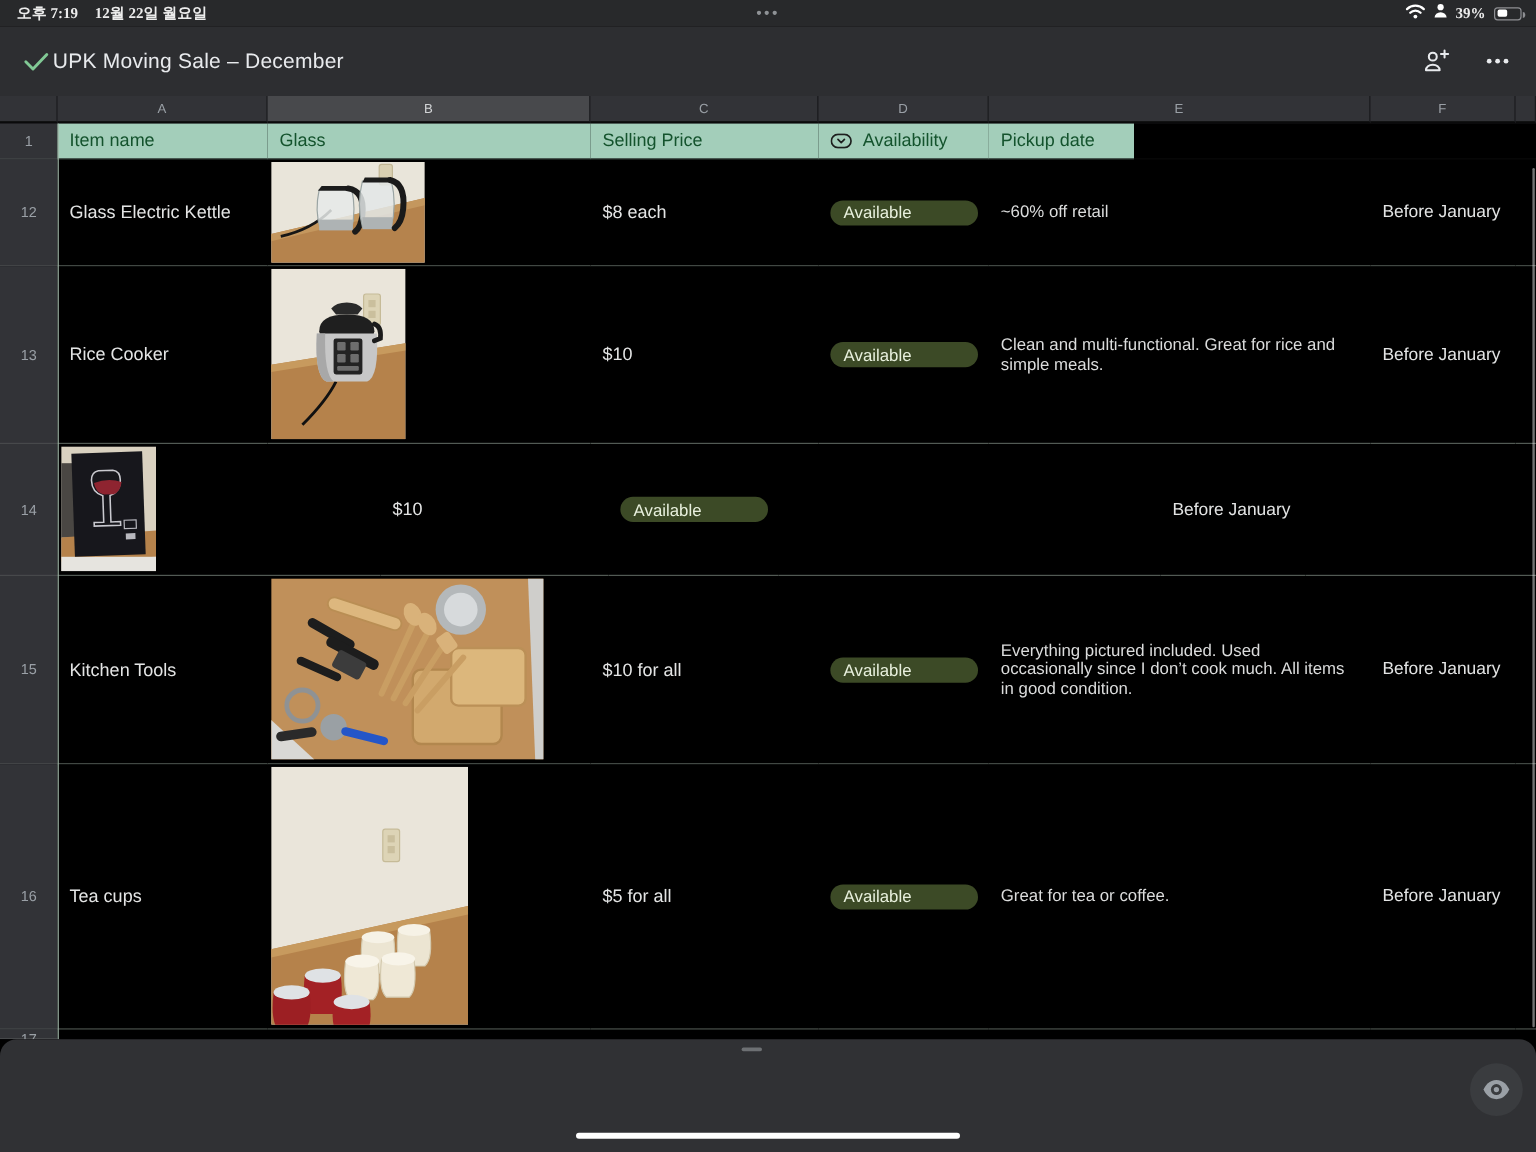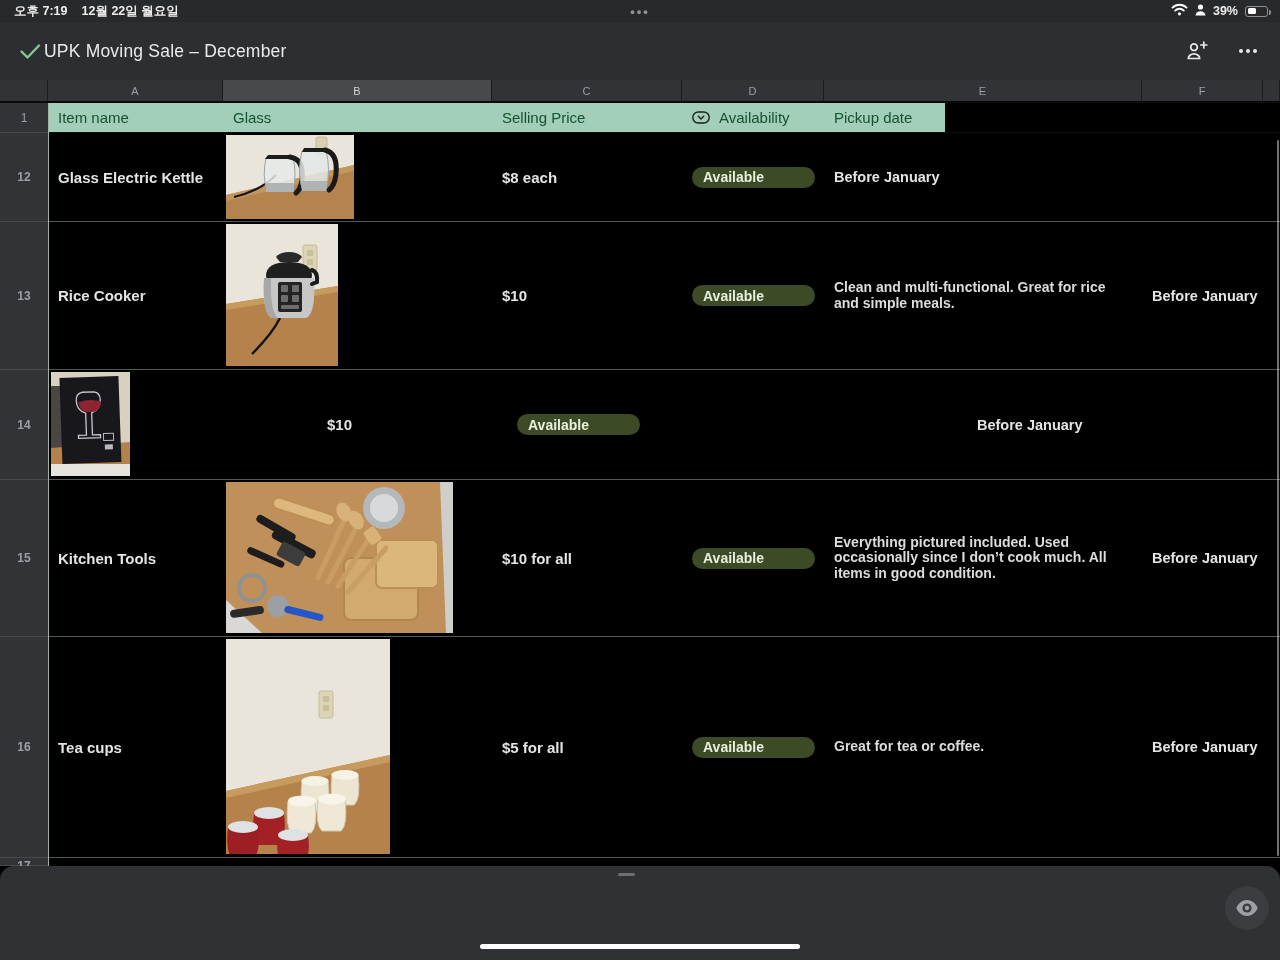--- a/index.html
+++ b/index.html
@@ -1,21 +1,21 @@
 <!DOCTYPE html>
 <html><head>
 <meta charset="utf-8">
 <style>
   * { margin:0; padding:0; box-sizing:border-box; }
   body { background:#000; font-family:"Liberation Sans","DejaVu Sans",sans-serif; }
   .screen { position:relative; width:1280px; height:960px; background:#000; overflow:hidden; }
 
   
   .status-bar { position:absolute; top:0; left:0; width:1280px; height:22px; background:#28292b;
-    display:flex; align-items:center; color:#ececec; font-size:12.5px; font-weight:bold; }
+    display:flex; align-items:center; color:#ececec; font-size:12.5px; font-weight:bold;font-family:Liberation Serif, serif; }
   .sb-left { display:flex; gap:14px; padding-left:14px; }
   .sb-center { position:absolute; left:0; right:0; text-align:center; color:#8f9296; letter-spacing:2px; font-size:13px; }
   .sb-right { margin-left:auto; display:flex; align-items:center; gap:7px; padding-right:12px; }
   .batt { position:relative; width:23px; height:11px; border:1px solid #8e8f93; border-radius:3px; }
   .batt-fill { position:absolute; left:1.5px; top:1.5px; height:6px; width:8px; background:#fff; border-radius:1.5px; }
   .batt-nub { position:absolute; right:-3.5px; top:3px; width:2px; height:5px; background:#8e8f93; border-radius:0 2px 2px 0; }
 
   
   .title-bar { position:absolute; top:22px; left:0; width:1280px; height:58px; background:#2d2e31;
     display:flex; align-items:center; }
@@ -40,21 +40,21 @@
   .hrow { height:30px; }
   .hrow > div { background:#a3ceba; color:#14532d; font-size:15px; display:flex; align-items:center;
     padding-left:10px; border-bottom:1px solid #0c0d0c; }
   .hrow > .cg { background:#323337; color:#9aa0a6; font-size:12px; justify-content:center; padding-left:0;
     border-bottom:1px solid #47494b; }
   .hrow > .cS { background:#000; }
   .chip-ic { margin-right:9px; display:flex; }
 
   
   .drow > div { background:#000; color:#e3e4e4; font-size:15px; display:flex; align-items:center;
-    padding-left:10px; border-bottom:1px solid #525a54;font-weight:bold; }
+    padding-left:10px; border-bottom:1px solid #525a54; }
   .drow > .cg { background:#323337; color:#9aa0a6; font-size:12px; justify-content:center; padding-left:0;
     border-bottom:1px solid #47494b; }
   .drow > .cB { position:relative; padding-left:0; }
   .drow .photo { position:absolute; left:3px; top:2px; display:block; }
   .drow > .cE { font-size:14px; line-height:15.5px; color:#dbdcdc; padding-right:15px; }
   .drow > .cF { font-size:14.5px; }
   .pill { width:123px; height:21px; border-radius:10.5px; background:#3c4a26; color:#e8f0dd;
     font-size:14px; display:flex; align-items:center; padding-left:11px; }
 
   .partial-row { height:8px; overflow:hidden; }
@@ -178,20 +178,21 @@
           <path d="M76 16 q-5 20 0 38 h24 q5 -18 0 -39 z" fill="#e3e8e7" fill-opacity="0.85" stroke="#9aa4a3" stroke-width="1"></path>
           <rect x="76" y="46" width="25" height="10" fill="#aeb3b4"></rect>
           <path d="M78 13 h20 l3 4 h-25 z" fill="#1c1c1c"></path>
           <path d="M99 15 q13 3 11 24 q-1 11 -7 16" fill="none" stroke="#1a1a1a" stroke-width="5" stroke-linecap="round"></path>
         </svg>
       </div>
       <div class="cC">$8 each</div>
       <div class="cD">
         <span class="pill">Available</span>
       </div>
+      <div class="cE">~60% off retail</div>
       <div class="cF">Before January</div>
       <div class="cS"></div>
     </div>
 
     <div class="row drow" style="height:148px">
       <div class="cg">13</div>
       <div class="cA">Rice Cooker</div>
       <div class="cB">
         <svg class="photo" width="112" height="142" viewBox="0 0 112 142">
           <rect width="112" height="142" fill="#eae5da"></rect>

